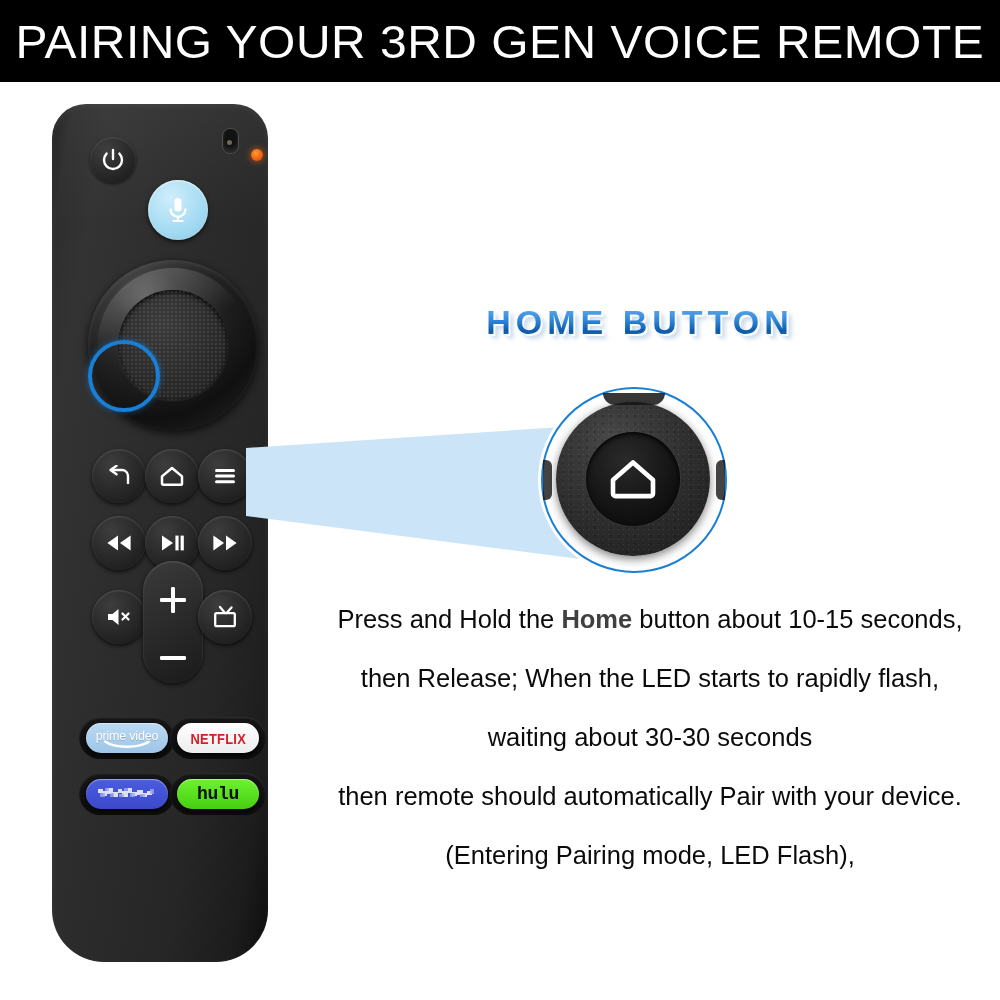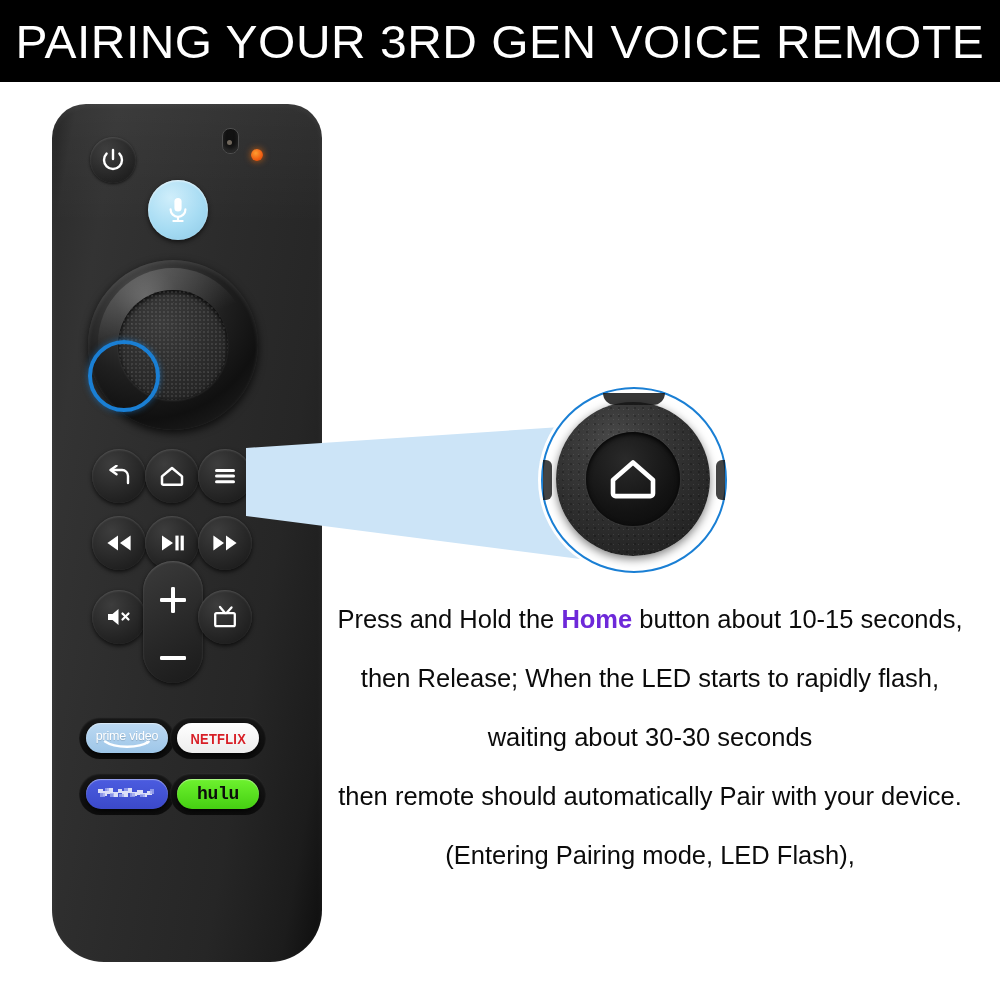--- a/index.html
+++ b/index.html
@@ -34,21 +34,21 @@
     position:absolute;
     left:246px;top:420px;
     width:420px;height:150px;
     z-index:2;
   }
 
   
   .remote{
     position:absolute;
     left:52px;top:104px;
-    width:270px;height:858px;
+    width:216px;height:858px;
     border-radius:34px 34px 52px 52px;
     background:
       linear-gradient(100deg,
         #1b1b1b 0%,
         #2e2e2e 6%,
         #333333 16%,
         #2b2b2b 48%,
         #262626 72%,
         #1c1c1c 90%,
         #0d0d0d 100%);
@@ -246,21 +246,21 @@
     position:absolute;left:300px;top:590px;width:700px;
     text-align:center;
     font-family:"Liberation Sans", sans-serif;
     color:#0b0b0b;
   }
   .ins-line{
     font-size:25.5px;
     line-height:59px;
     white-space:nowrap;
   }
-  .ins-line .hl{color:#6d28d9;font-weight:bold;}
+  .ins-line .hl{color:#404040;font-weight:bold;}
 </style>
 </head>
 <body>
 
 <div class="page">
 
   <div class="header-bar">
     <div class="header-title">PAIRING YOUR 3RD GEN VOICE REMOTE</div>
   </div>
 
@@ -414,20 +414,21 @@
 
     <div class="appbtn-frame" style="left:118px;top:669px;"></div>
     <div class="appbtn app-hulu" style="left:125px;top:675px;">
       <span class="hulu-txt">hulu</span>
     </div>
 
   </div>
 
   <div class="home-ring"></div>
 
+  <div class="home-button-title">HOME BUTTON</div>
 
   <div class="magnifier">
     <div class="mag-disc"></div>
     <div class="mag-notch"></div>
     <div class="mag-side l"></div>
     <div class="mag-side r"></div>
     <div class="mag-inner">
       <svg width="52" height="48" viewBox="0 0 52 48">
         <path d="M6 25 L26 7.5 L46 25 L46 38.5 A2.6 2.6 0 0 1 43.4 41.1 L8.6 41.1 A2.6 2.6 0 0 1 6 38.5 Z" fill="none" stroke="#ffffff" stroke-width="4.6" stroke-linejoin="round"></path>
       </svg>

